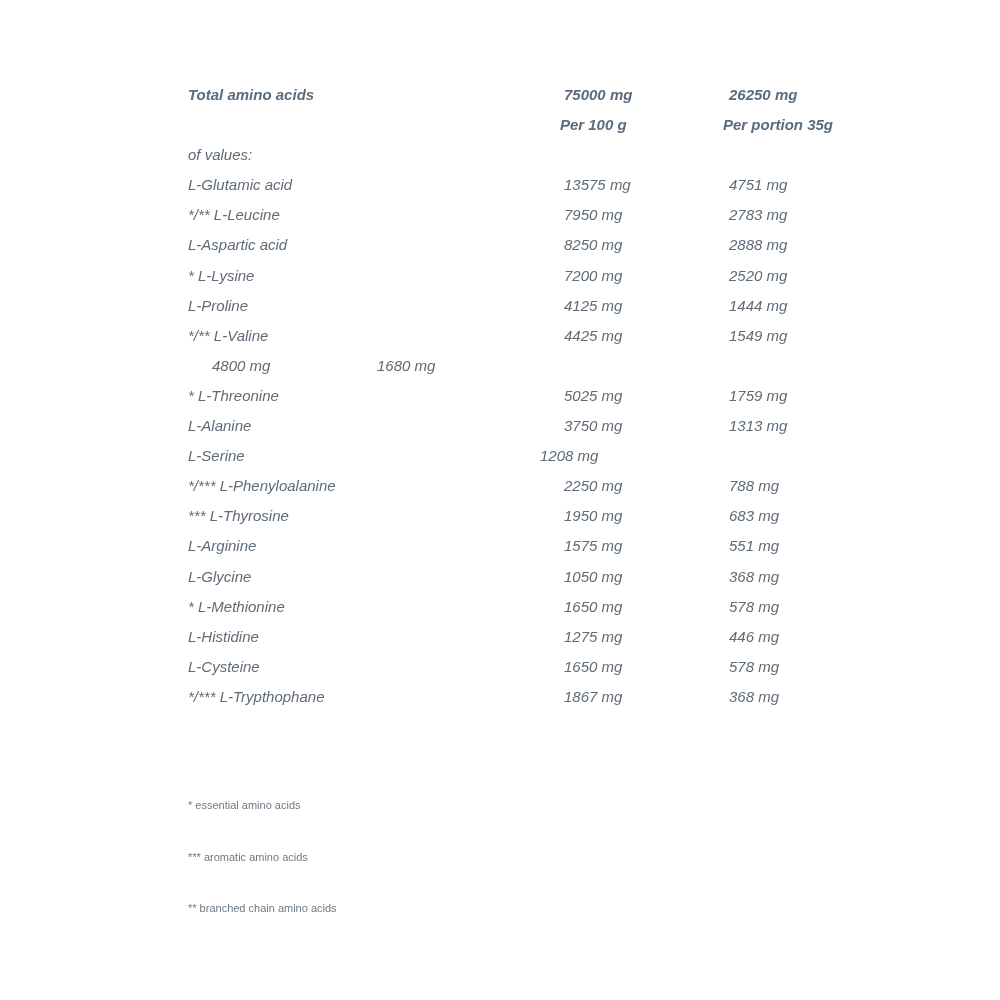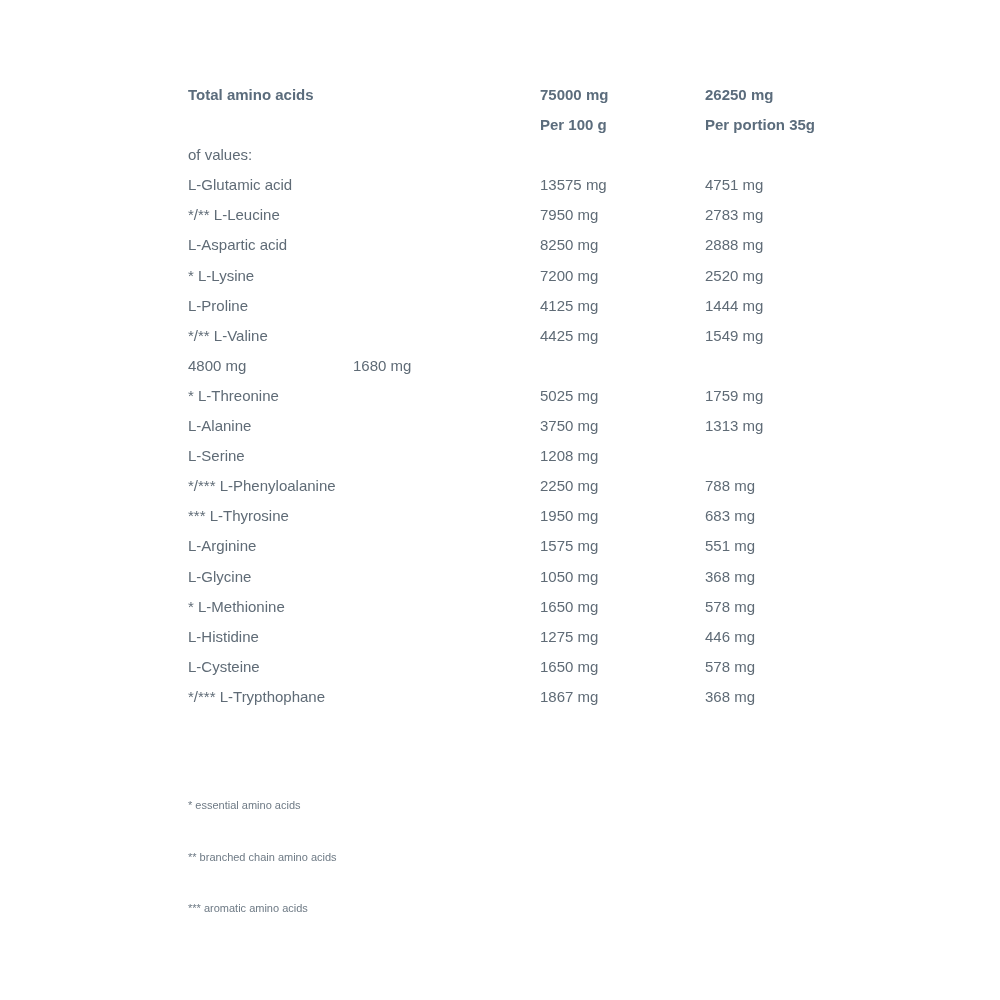--- a/index.html
+++ b/index.html
@@ -13,31 +13,32 @@
     height: 1000px;
     overflow: hidden;
     background: var(--bg, #ffffff);
     font-family: "Liberation Sans", "DejaVu Sans", sans-serif;
   }
   .amino-table {
     position: absolute;
     left: 188px;
     top: 80px;
     width: 645px;
+    font-style: italic;
   }
   .row {
     display: flex;
     height: 30.1px;
     line-height: 30.1px;
     font-size: 15px;
     color: var(--row-text, #5f6b76);
     white-space: nowrap;
   }
   .col-name { width: 352px; }
-  .col-per100 { width: 165px; }
+  .col-per100 { width: 165px; margin-left: 24px; }
   .col-portion { flex: 1; }
   .bold {
     font-weight: 700;
     color: var(--header-text, #5b6c7c);
   }
   .disclaimer {
     position: absolute;
     left: 188px;
     top: 738px;
     font-size: 15px;
@@ -190,18 +191,18 @@
         <div class="col-portion">368 mg</div>
       </div>
     </div>
 
   </div>
 
 
   <div class="footnotes">
     <div class="footnote">* essential amino acids</div>
 
+    <div class="footnote">*** aromatic amino acids</div>
+
     <div class="footnote">** branched chain amino acids</div>
-
-    <div class="footnote">*** aromatic amino acids</div>
   </div>
 
 </div>
 
 </body></html>

